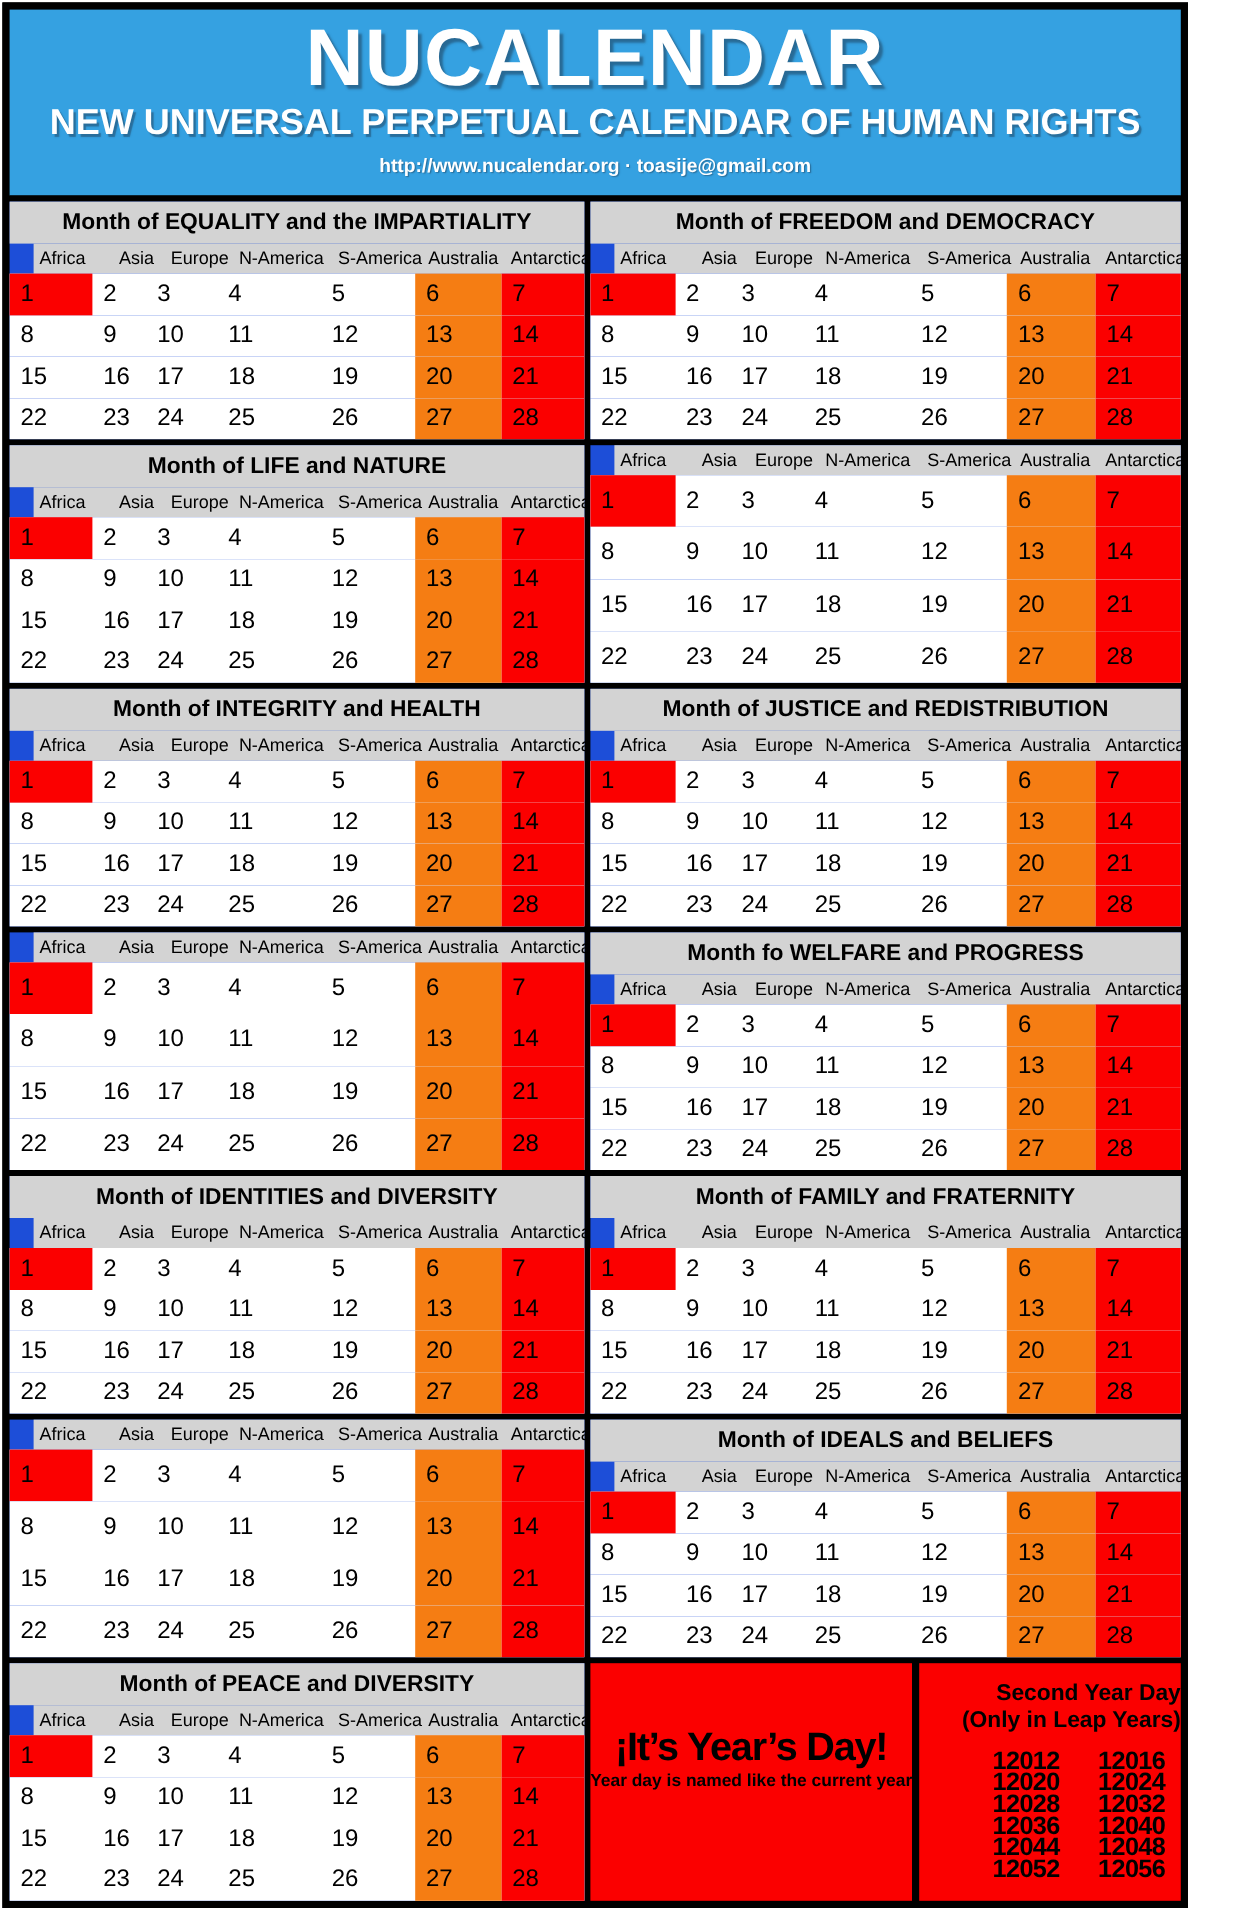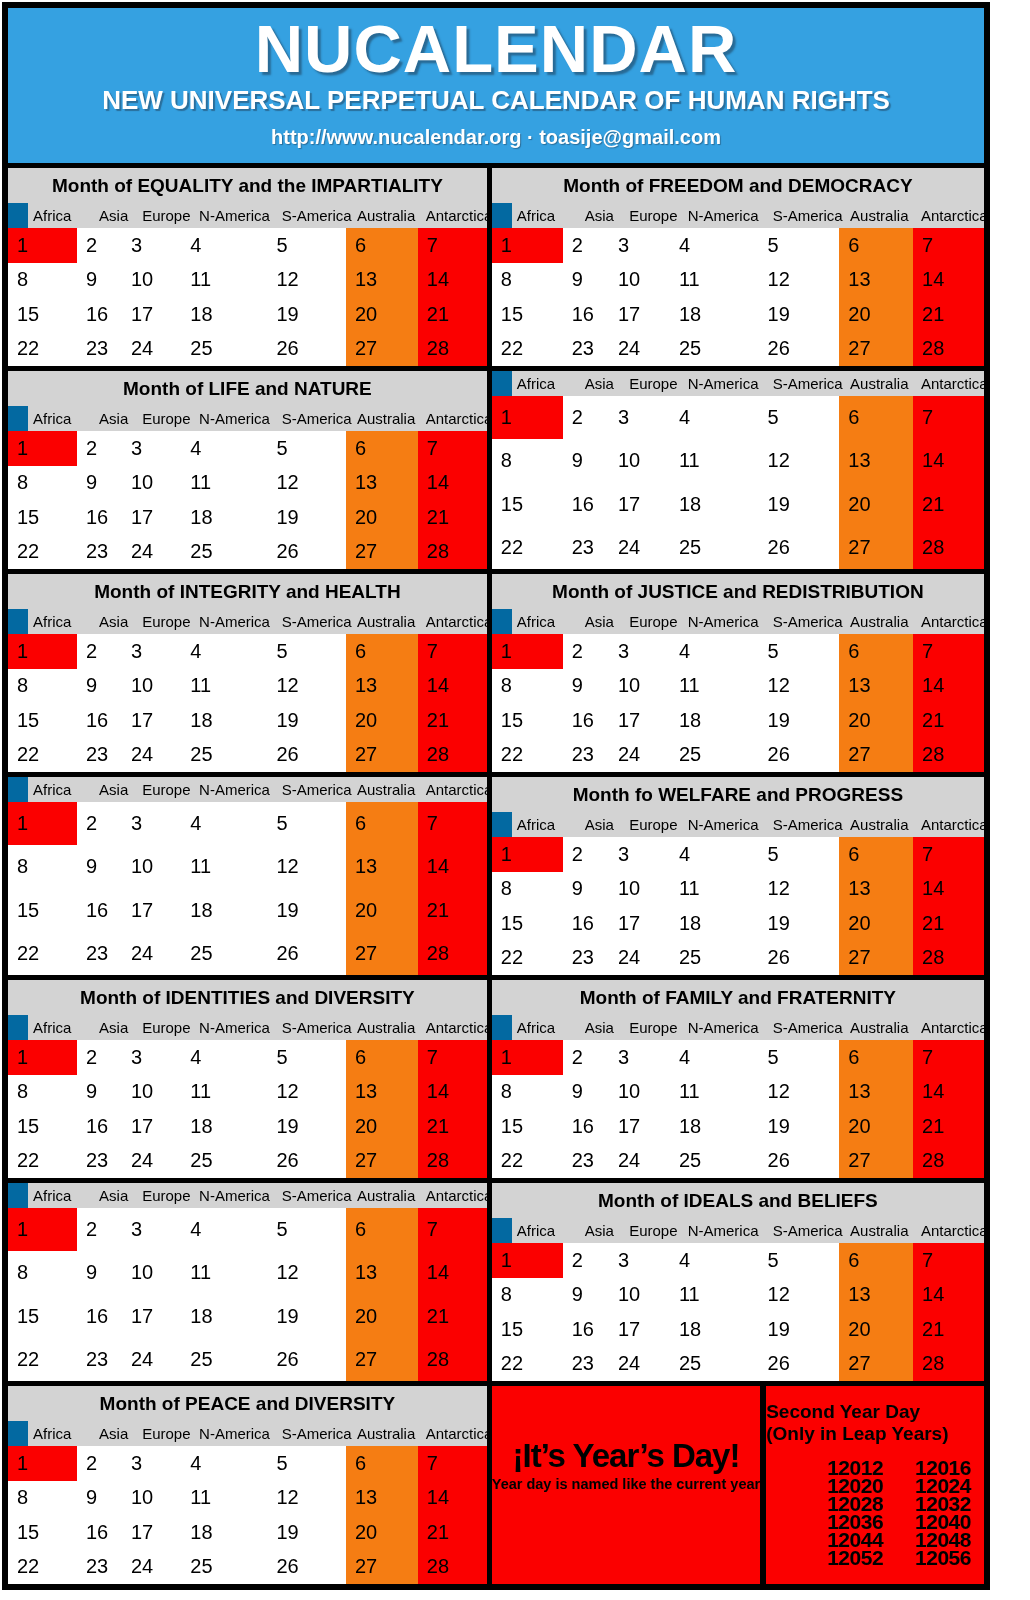--- a/index.html
+++ b/index.html
@@ -25,39 +25,39 @@
     color:#fff;
     text-align:center;
     overflow:hidden;
   }
   .app-title {
     font-size:67px; font-weight:bold; line-height:1.06;
     margin-top:5px; letter-spacing:1px;
     text-shadow:3px 3px 2px rgba(30,60,85,.55);
   }
   .app-subtitle {
-    font-size:26px; font-weight:bold; line-height:1.1; margin-top:2px;
+    font-size:30px; font-weight:bold; line-height:1.1; margin-top:2px;
     text-shadow:2px 2px 1px rgba(30,60,85,.5);
   }
   .contact-line {
-    font-size:20px; font-weight:bold; margin-top:11px;
+    font-size:16px; font-weight:bold; margin-top:11px;
     text-shadow:1px 1px 1px rgba(30,60,85,.5);
   }
   
   .grid {
     flex:1;
     display:grid;
     grid-template-columns:500fr 514fr;
     grid-auto-rows:1fr;
     gap:5px;
     border-top:5px solid #000;
     background:#000;
   }
   .month {
-    background:#0369a1;
+    background:#1d4ed8;
     display:flex; flex-direction:column;
     --cols:14.4% 9.4% 12.4% 18% 16.4% 15% 14.4%;
   }
   .month-title {
     flex:0 0 34px;
     background:#D3D3D3;
     font-size:19px; font-weight:bold;
     text-align:center; line-height:35px;
     white-space:nowrap;
   }
@@ -100,21 +100,21 @@
   .yd-big {
     font-size:33px; font-weight:bold; letter-spacing:-1px;
     white-space:nowrap;
   }
   .yd-note {
     font-size:14.5px; font-weight:bold; margin-top:1px;
     white-space:nowrap;
   }
   .yd-right {
     background:#FB0000;
-    text-align:left;
+    text-align:right;
     padding-top:15px;
     overflow:hidden;
   }
   .yd-t { font-size:19px; font-weight:bold; line-height:1.18; }
   .years { margin-top:13px;padding-left:48px; }
   .year-row {
     display:flex; justify-content:center; gap:32px;
     font-size:21px; font-weight:bold; line-height:18px;
     letter-spacing:-0.5px;
   }

